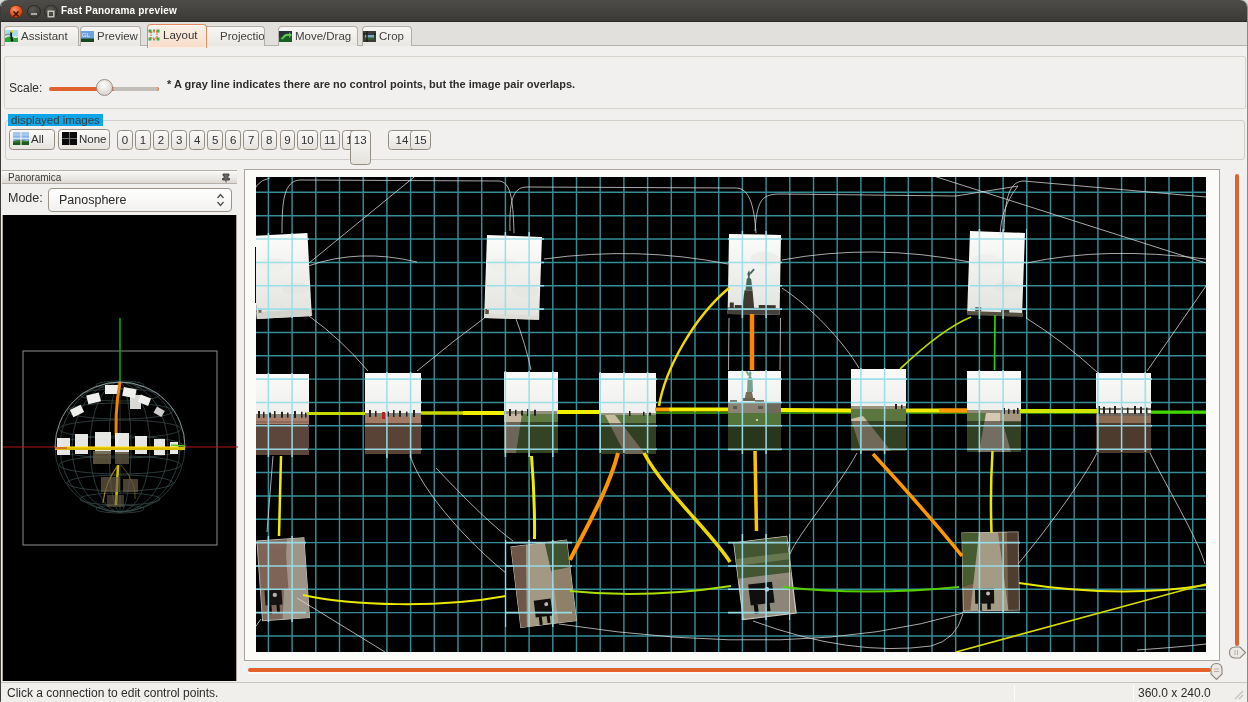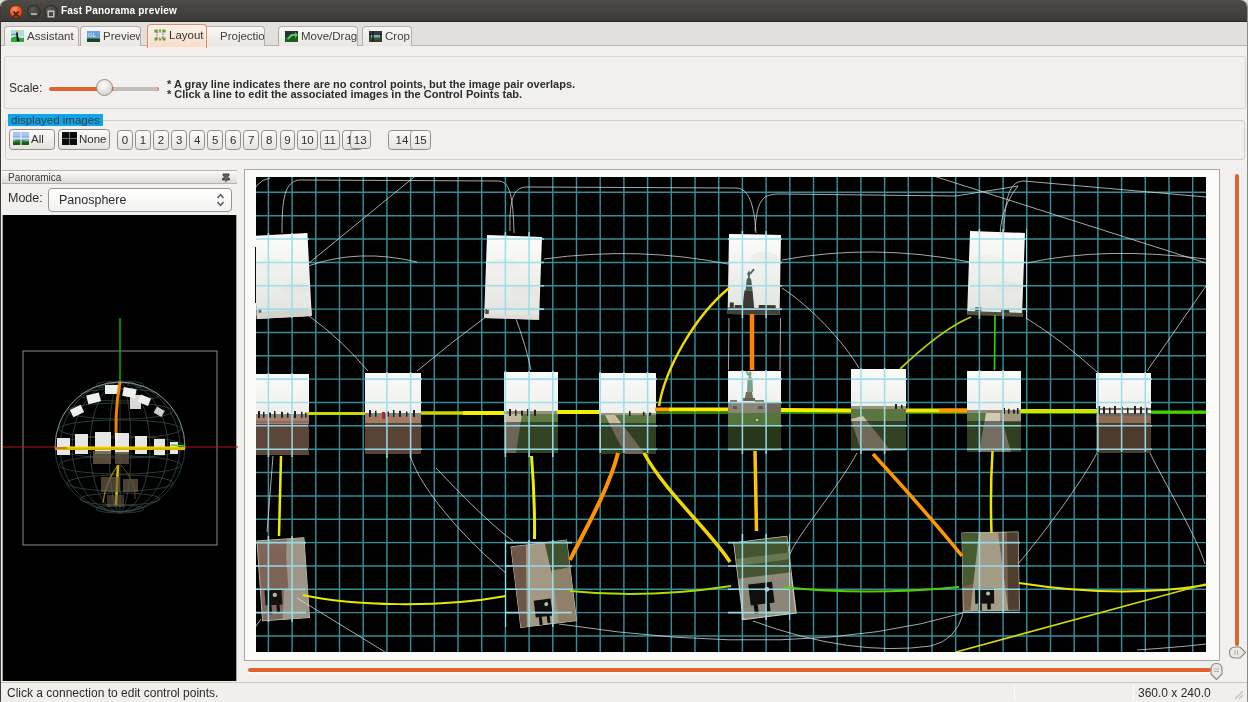--- a/index.html
+++ b/index.html
@@ -2,21 +2,21 @@
 <html><head>
 <meta charset="utf-8">
 <style>
 html,body{margin:0;padding:0;width:1248px;height:702px;overflow:hidden;background:#dcdcdc;}
 *{box-sizing:border-box;font-family:"Liberation Sans",sans-serif;}
 #win{position:absolute;left:0;top:0;width:1248px;height:702px;background:#f1f0ee;border-left:1px solid #3c3b37;border-right:1px solid #8d8b87;border-bottom:1px solid #9a9894;border-radius:7px 7px 0 0;}
 #titlebar{position:absolute;left:0;top:0;width:1246px;height:22px;background:linear-gradient(#4d4c48,#3b3a36);border-radius:7px 7px 0 0;border-bottom:1px solid #282723;}
 #title{position:absolute;left:60px;top:0;height:22px;line-height:22px;color:#fff;font-size:10px;font-weight:bold;letter-spacing:0.2px;}
 .tbtn{position:absolute;width:13.5px;height:13.5px;border-radius:50%;}
 #tabbar{position:absolute;left:0;top:22px;width:1246px;height:24px;background:#e2e0dc;border-bottom:1px solid #b7b2aa;}
-.tab{position:absolute;top:4px;height:20px;background:linear-gradient(#f8f7f5,#e9e7e3);border:1px solid #b3aea6;border-bottom:none;border-radius:4px 4px 0 0;color:#414141;font-size:11.5px;line-height:19px;padding-left:6px;white-space:nowrap;overflow:hidden;}
+.tab{position:absolute;top:4px;height:20px;background:linear-gradient(#f8f7f5,#e9e7e3);border:1px solid #b3aea6;border-bottom:none;border-radius:4px 4px 0 0;color:#414141;font-size:11.5px;line-height:19px;padding-left:0;white-space:nowrap;overflow:hidden;}
 .tab svg{vertical-align:-2px;margin-right:3px;}
 #tab-layout{top:2px;height:24px;z-index:2;background:linear-gradient(#fcf1e8,#f8dcc7);border:1px solid #e28a5e;box-shadow:inset 0 0 0 1px rgba(255,255,255,0.5);border-bottom:none;color:#333;line-height:21px;}
 #scalebox{position:absolute;left:3px;top:56px;width:1242px;height:53px;border:1px solid #d8d4ce;border-radius:2px;}
 #imggroup{position:absolute;left:4px;top:120px;width:1240px;height:40px;border:1px solid #d2cec8;border-radius:3px;}
 #imggroup-label{position:absolute;left:7px;top:114px;background:#0ea5e9;padding:0 3px;font-size:11.5px;color:#3c3c3c;}
 .btn{position:absolute;background:linear-gradient(#fafaf9,#e6e3de);border:1px solid #948d83;border-radius:3.5px;font-size:11.5px;color:#2e2e2e;text-align:center;}
 #leftpane-hdr{position:absolute;left:1px;top:170px;width:235px;height:14px;background:linear-gradient(#fbfaf9,#dddad5);border-top:1px solid #b5b0a8;border-bottom:1px solid #b5b0a8;font-size:10px;color:#3a3a3a;line-height:13px;padding-left:6px;}
 #moderow{position:absolute;left:1px;top:185px;width:235px;height:30px;background:#f1f0ee;}
 #combo{position:absolute;left:46px;top:3px;width:184px;height:24px;background:linear-gradient(#ffffff,#f2f1ef);border:1px solid #9a948b;border-radius:4px;font-size:12.5px;color:#2b2b2b;line-height:22px;padding-left:10px;}
 #glpane{position:absolute;left:1px;top:215px;width:235px;height:466px;background:#000;border-left:1px solid #a8a39b;border-right:1px solid #a8a39b;}
@@ -75,21 +75,20 @@
           <rect x="2" y="6.5" width="9" height="2.5" fill="#2e5e2e"></rect>
           <path d="M4 0 L4 11 M0 3 L13 3" stroke="#1d1d18" stroke-width="1.4"></path>
         </svg>Crop</div>
   </div>
   <div id="scalebox"></div>
   <div style="position:absolute;left:8px;top:81px;font-size:12px;color:#2d2d2d;">Scale:</div>
   <div style="position:absolute;left:48px;top:87px;width:110px;height:4px;background:#e0622e;border-radius:2px;"></div>
   <div style="position:absolute;left:112px;top:87px;width:45px;height:4px;background:#c3bfb8;border-radius:2px;"></div>
   <div style="position:absolute;left:95px;top:79px;width:17px;height:17px;border-radius:50%;background:radial-gradient(circle at 45% 35%,#fdfdfc,#dcd8d2 70%,#c8c3bb);border:1px solid #968f85;"></div>
   <div class="note" style="top:62px;font-weight:bold;font-size:11px;margin-top:16px;">* A gray line indicates there are no control points, but the image pair overlaps.</div>
-  <div class="note" style="top:88px;font-weight:bold;font-size:11px;">* Click a line to edit the associated images in the Control Points tab.</div>
   <div id="imggroup"></div>
   <div id="imggroup-label">displayed images</div>
   <div class="btn" style="left:8px;top:129px;width:46px;height:20.5px;line-height:19px;text-align:left;padding-left:3px;"><svg style="vertical-align:-2px;margin-right:2px" width="16" height="13" viewBox="0 0 16 13">
         <rect width="16" height="13" fill="#8ab2e6"></rect>
         <rect width="16" height="4" fill="#a6c6ee"></rect>
         <path d="M0 13 L0 9.2 Q5 7.8 9 8.6 Q13 9.4 16 8.8 L16 13 Z" fill="#1c5a1c"></path>
         <path d="M0 9.2 Q5 7.8 9 8.6 Q13 9.4 16 8.8 L16 10 Q10 10 0 10.4 Z" fill="#3f7d2f"></path>
         <path d="M8 0 V13 M0 6.2 H16" stroke="#eef2f6" stroke-width="1.1" fill="none"></path>
       </svg>All</div>
   <div class="btn" style="left:57px;top:129px;width:52px;height:20.5px;line-height:19px;text-align:left;padding-left:3px;"><svg style="vertical-align:-2px;margin-right:2px" width="15" height="13" viewBox="0 0 15 13">
@@ -102,21 +101,21 @@
   <div class="btn" style="left:170.2px;top:129.5px;width:15.8px;height:20.5px;line-height:19px;">3</div>
   <div class="btn" style="left:188.2px;top:129.5px;width:15.8px;height:20.5px;line-height:19px;">4</div>
   <div class="btn" style="left:206.2px;top:129.5px;width:15.8px;height:20.5px;line-height:19px;">5</div>
   <div class="btn" style="left:224.3px;top:129.5px;width:15.8px;height:20.5px;line-height:19px;">6</div>
   <div class="btn" style="left:242.4px;top:129.5px;width:15.8px;height:20.5px;line-height:19px;">7</div>
   <div class="btn" style="left:260.4px;top:129.5px;width:15.8px;height:20.5px;line-height:19px;">8</div>
   <div class="btn" style="left:278.5px;top:129.5px;width:15.8px;height:20.5px;line-height:19px;">9</div>
   <div class="btn" style="left:296.1px;top:129.5px;width:20.5px;height:20.5px;line-height:19px;">10</div>
   <div class="btn" style="left:318.7px;top:129.5px;width:20.5px;height:20.5px;line-height:19px;">11</div>
   <div class="btn" style="left:341.3px;top:129.5px;width:20.5px;height:20.5px;line-height:19px;">12</div>
-  <div class="btn" style="left:349px;top:129.5px;width:20.5px;height:19px;line-height:19px;">13</div>
+  <div class="btn" style="left:349px;top:129.5px;width:20.5px;height:35px;line-height:19px;">13</div>
   <div class="btn" style="left:386.5px;top:129.5px;width:29px;height:20.5px;line-height:19px;">14</div>
   <div class="btn" style="left:409.1px;top:129.5px;width:20.5px;height:20.5px;line-height:19px;">15</div>
   <div id="leftpane-hdr">Panoramica<svg style="position:absolute;right:7px;top:2px" width="8" height="10" viewBox="0 0 8 10">
         <path d="M1 1 h6 v1.5 h-1 v3 h1.5 v1.5 h-7 v-1.5 h1.5 v-3 h-1 z M4 7 v2.5" stroke="#444" stroke-width="1" fill="#666"></path>
       </svg></div>
   <div id="moderow">
     <div style="position:absolute;left:6px;top:6px;font-size:12.5px;color:#2d2d2d;">Mode:</div>
     <div id="combo">Panosphere<svg style="position:absolute;right:6px;top:3px" width="9" height="16" viewBox="0 0 9 16">
           <path d="M1.5 6 L4.5 2.5 L7.5 6" fill="none" stroke="#555" stroke-width="1.4"></path>
           <path d="M1.5 10 L4.5 13.5 L7.5 10" fill="none" stroke="#555" stroke-width="1.4"></path>

